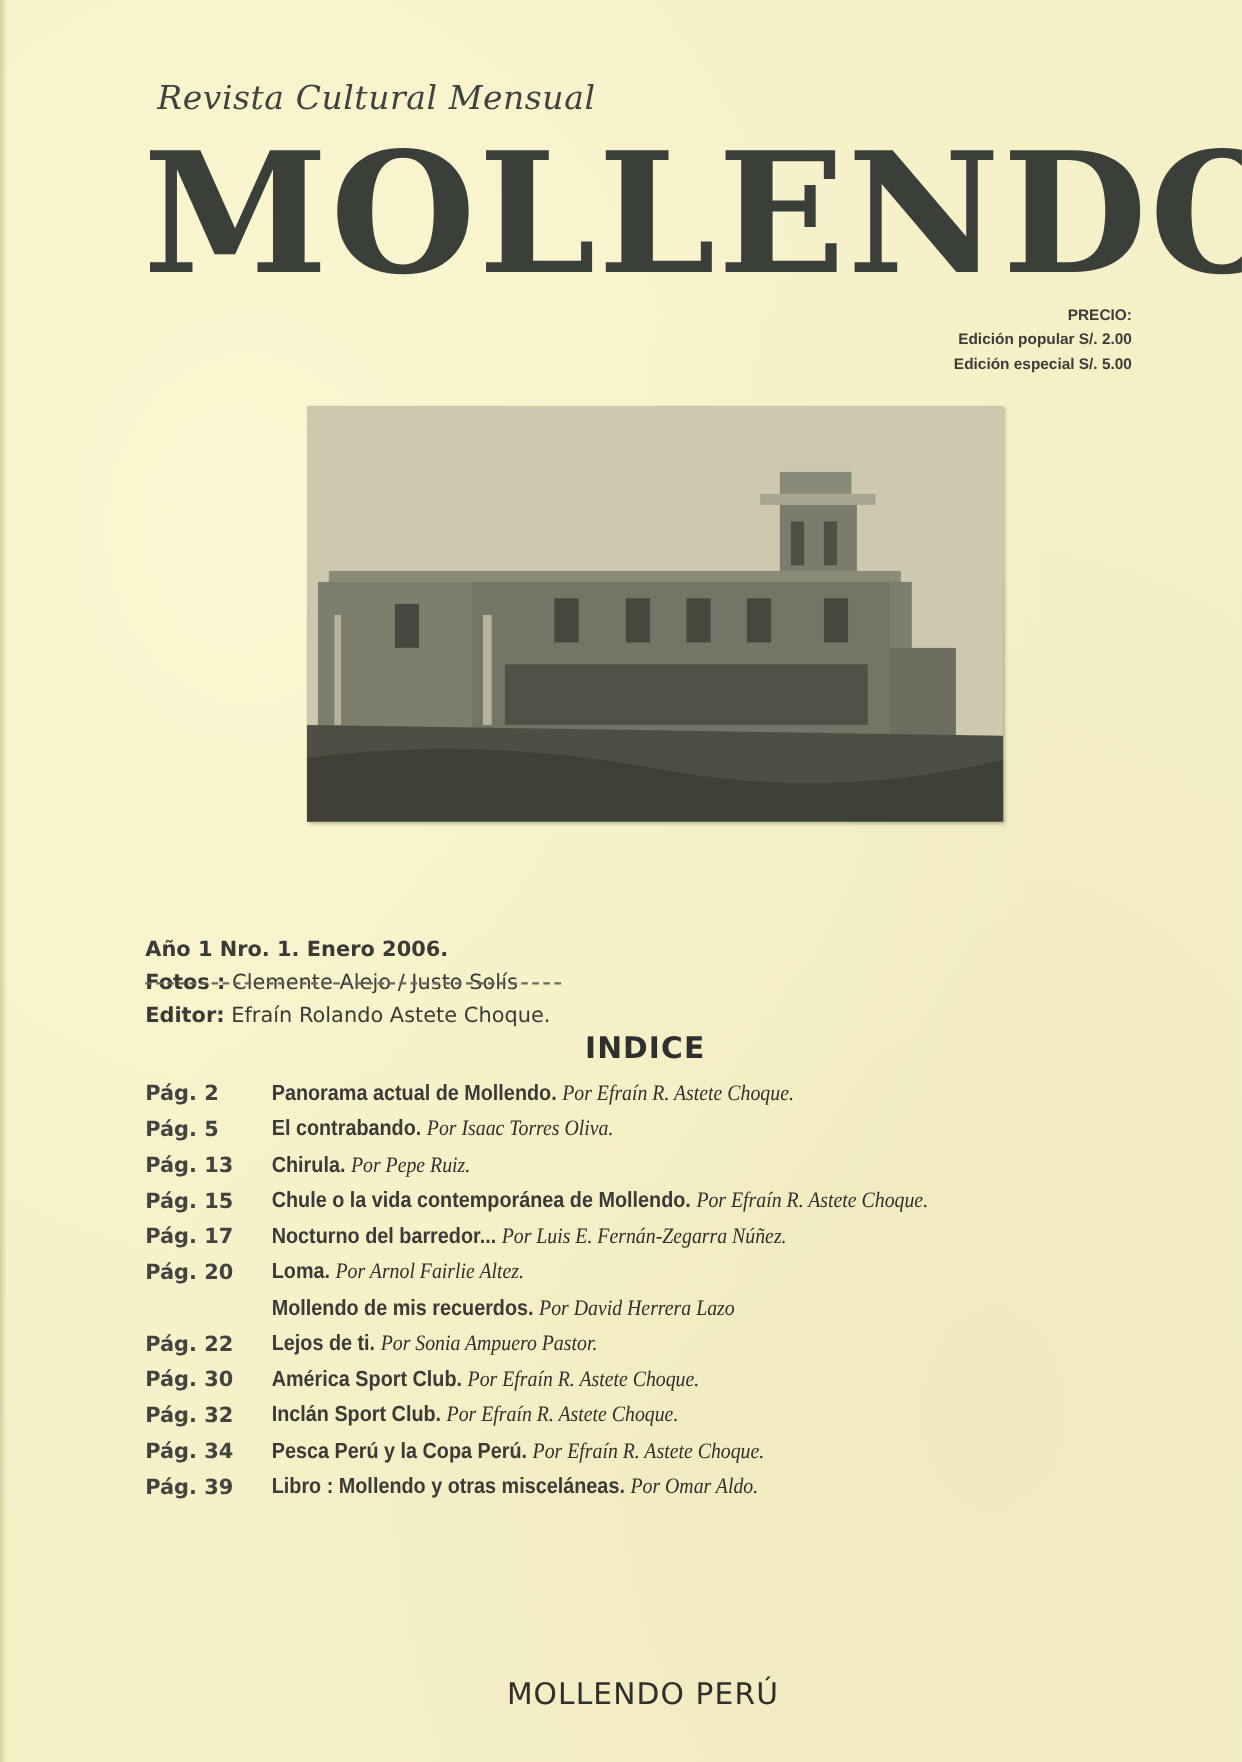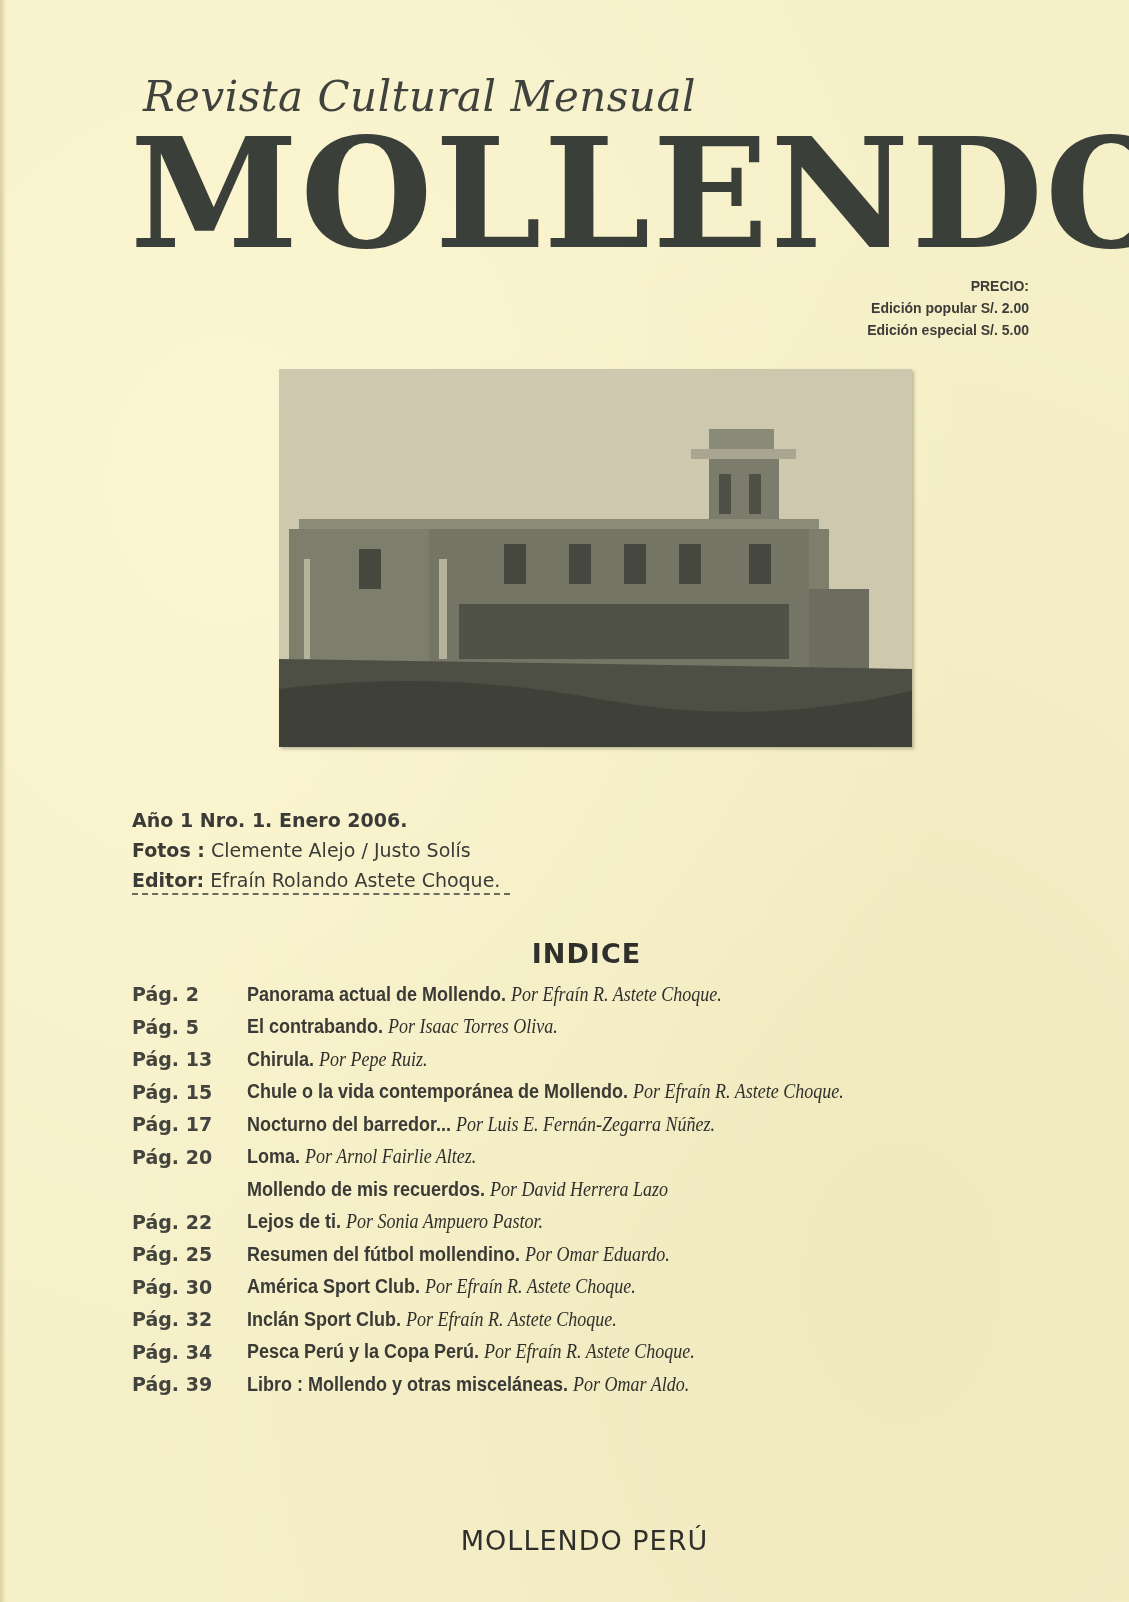--- a/index.html
+++ b/index.html
@@ -8,21 +8,21 @@
     background:#f6f0c9;
     background-image:
       radial-gradient(ellipse at 20% 30%, rgba(255,250,215,0.6), transparent 60%),
       radial-gradient(ellipse at 80% 80%, rgba(235,225,180,0.5), transparent 60%);
     color:#3a3a36;
     font-family:"Liberation Sans", sans-serif;
   }
   .edge-left { position:absolute; left:0; top:0; width:6px; height:100%; background:linear-gradient(90deg,#d9cf9f,#f6f0c9); }
   .subtitle {
     position:absolute; left:143px; top:72px;
-    font-family:"DejaVu Serif", serif; font-style:italic; font-size:42px;
+    font-family:"DejaVu Serif", serif; font-style:italic; font-size:30px;
     color:#3f423d; letter-spacing:0.5px;
   }
   .masthead {
     position:absolute; left:130px; top:118px; width:900px;
     font-family:"DejaVu Serif", serif; font-weight:bold; font-size:152px;
     color:#3b3f3a; letter-spacing:2px; line-height:1;
     transform:scaleY(1.0);
     white-space:nowrap;
   }
   .price {
@@ -34,21 +34,21 @@
     position:absolute; left:279px; top:369px; width:633px; height:378px;
     background:linear-gradient(180deg,#d3cfb8 0%,#cfcab0 35%,#9d9a85 55%,#6c6c5c 80%,#55574a 100%);
     box-shadow: 2px 2px 3px rgba(80,80,60,0.35);
     overflow:hidden;
   }
   .photo svg { position:absolute; left:0; top:0; }
   .issue {
     position:absolute; left:132px; top:805px;
     font-family:"DejaVu Sans", sans-serif; font-size:19px; line-height:30px; color:#3a3a36;
   }
-  .issue .line1 { font-weight:bold; }
+  .issue .line1 { font-weight:bold;margin-top:43px; }
   .issue b { font-weight:bold; }
   .dashes {
     position:absolute; left:132px; top:893px; width:378px; height:0;
     border-top:2px dashed #6a6a60;
   }
   .indice-title {
     position:absolute; left:0; top:938px; width:100%; text-align:center; padding-left:44px; box-sizing:border-box;
     font-family:"DejaVu Sans", sans-serif; font-weight:bold; font-size:27px; color:#2f302c; letter-spacing:1px;
   }
   .toc { position:absolute; left:132px; top:978px; }
@@ -143,24 +143,20 @@
     </div>
   <div class="toc-row">
       <span class="toc-page"></span>
       <span class="toc-title"><span>Mollendo de mis recuerdos.</span> <span class="toc-author">Por David Herrera Lazo</span></span>
     </div>
   <div class="toc-row">
       <span class="toc-page">Pág. 22</span>
       <span class="toc-title"><span>Lejos de ti.</span> <span class="toc-author">Por Sonia Ampuero Pastor.</span></span>
     </div>
   <div class="toc-row">
-      <span class="toc-page">Pág. 25</span>
-      <span class="toc-title"><span>Resumen del fútbol mollendino.</span> <span class="toc-author">Por Omar Eduardo.</span></span>
-    </div>
-  <div class="toc-row">
       <span class="toc-page">Pág. 30</span>
       <span class="toc-title"><span>América Sport Club.</span> <span class="toc-author">Por Efraín R. Astete Choque.</span></span>
     </div>
   <div class="toc-row">
       <span class="toc-page">Pág. 32</span>
       <span class="toc-title"><span>Inclán Sport Club.</span> <span class="toc-author">Por Efraín R. Astete Choque.</span></span>
     </div>
   <div class="toc-row">
       <span class="toc-page">Pág. 34</span>
       <span class="toc-title"><span>Pesca Perú y la Copa Perú.</span> <span class="toc-author">Por Efraín R. Astete Choque.</span></span>

